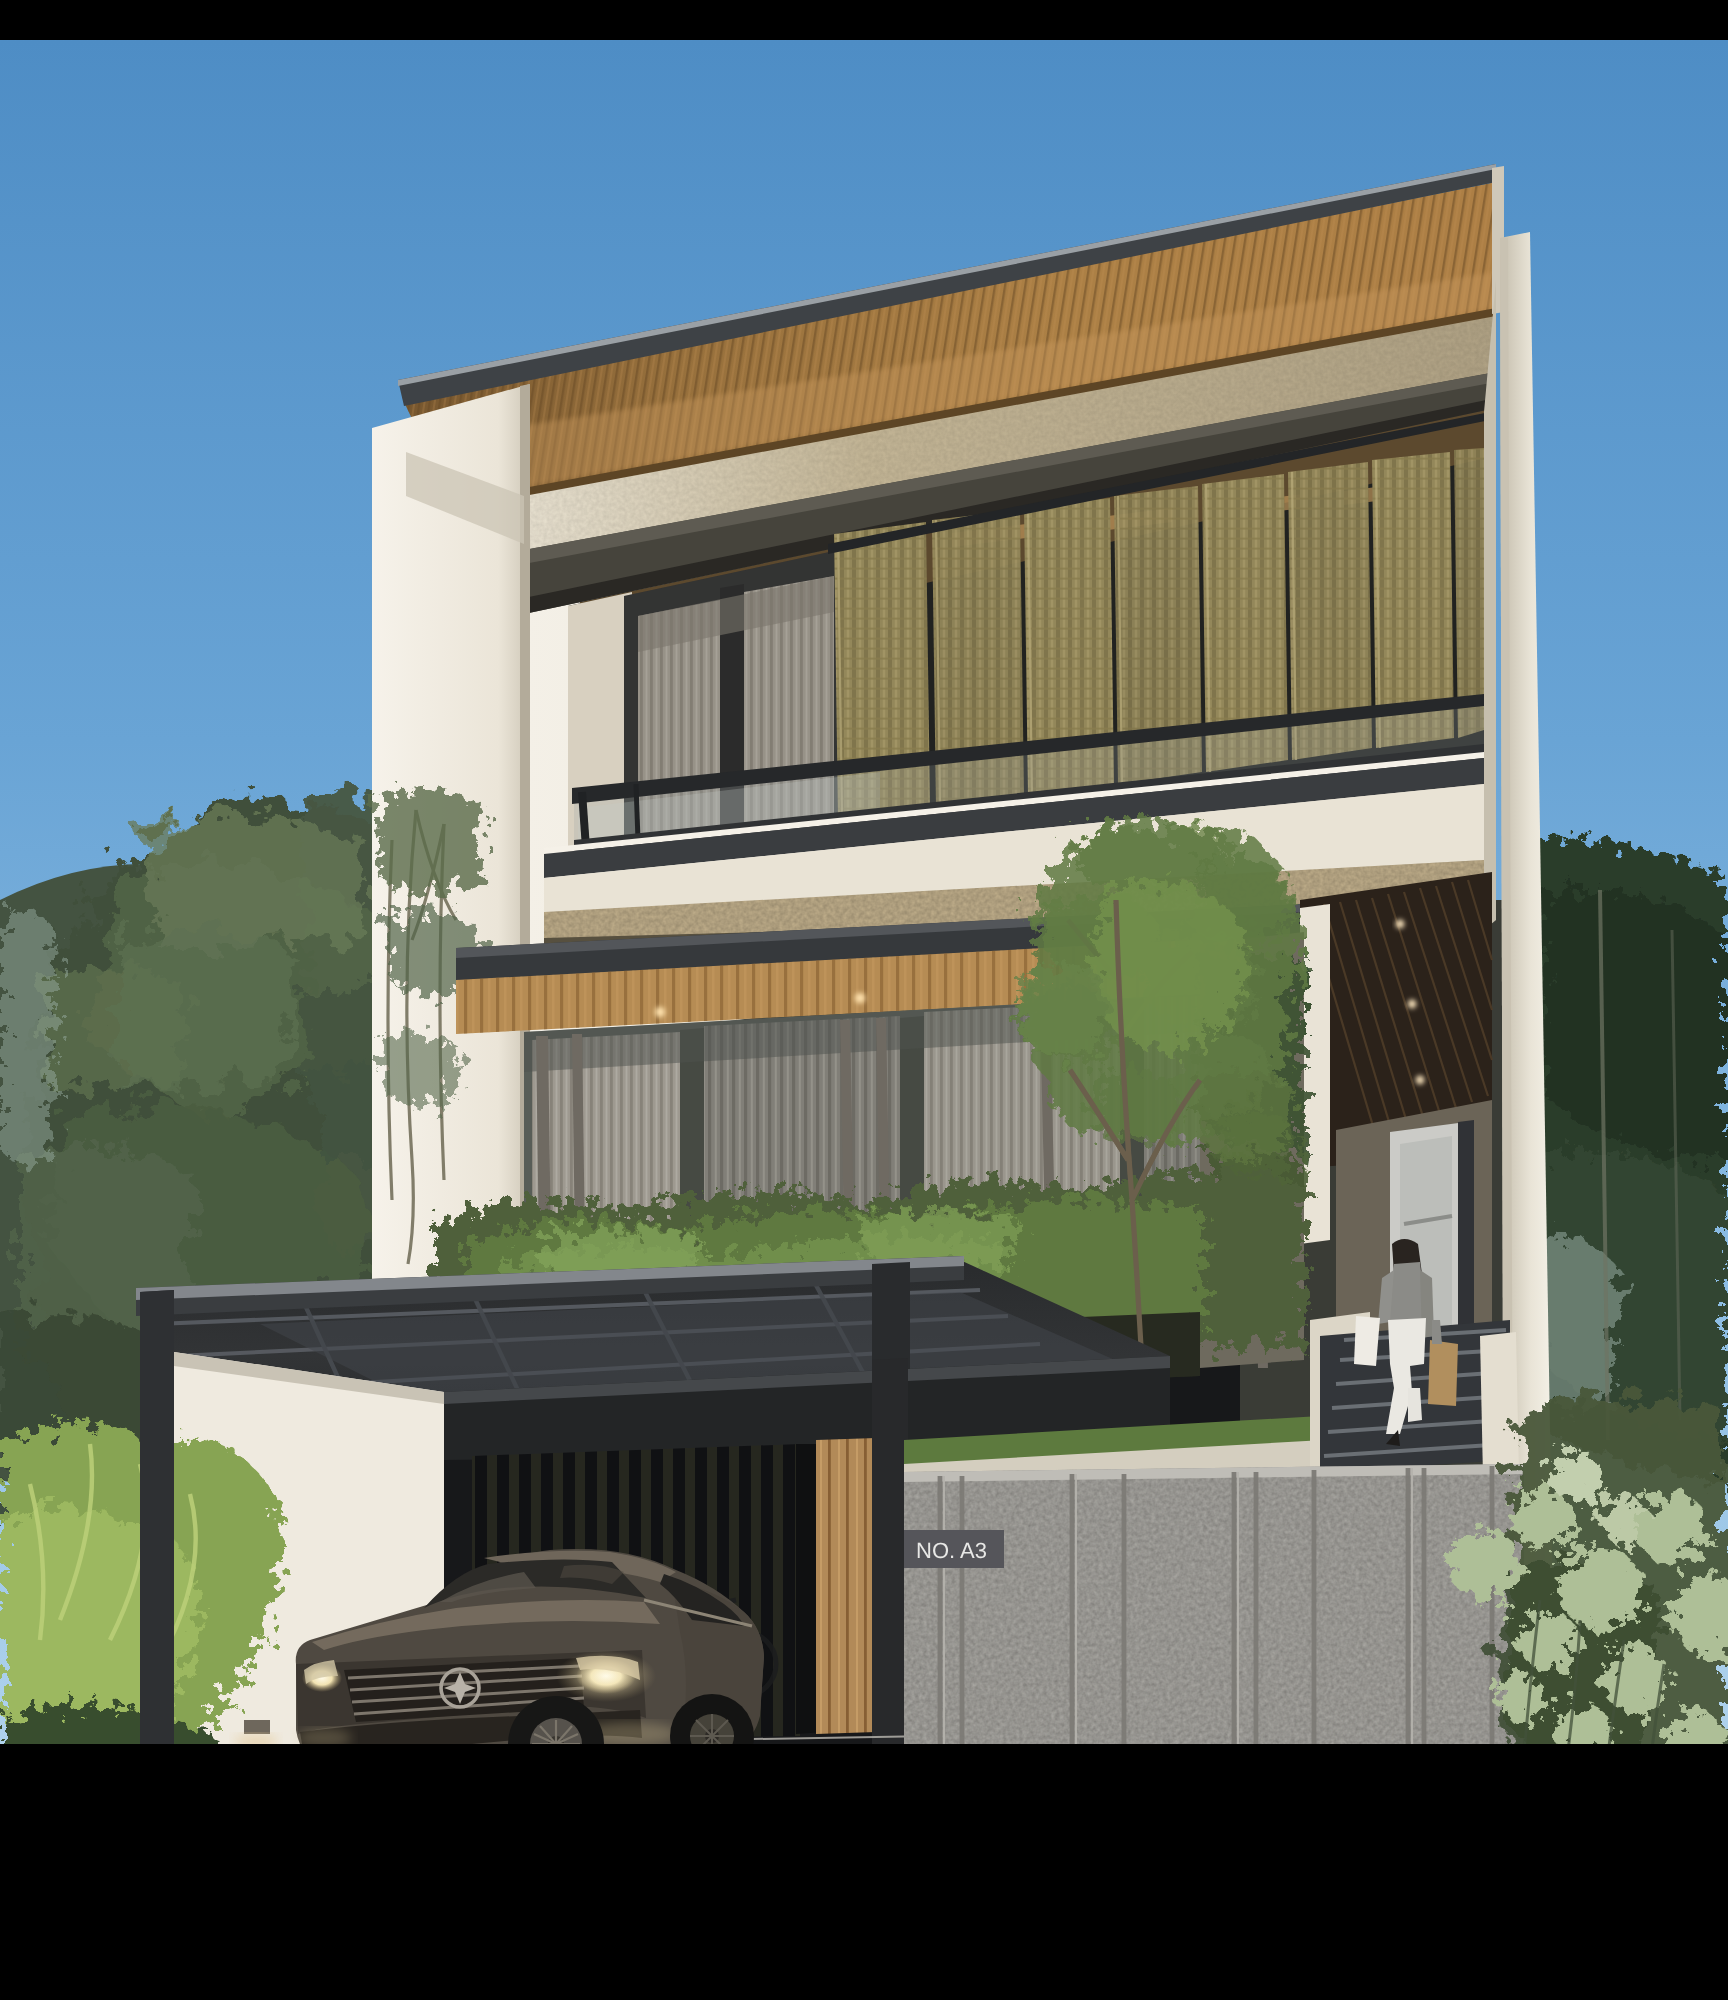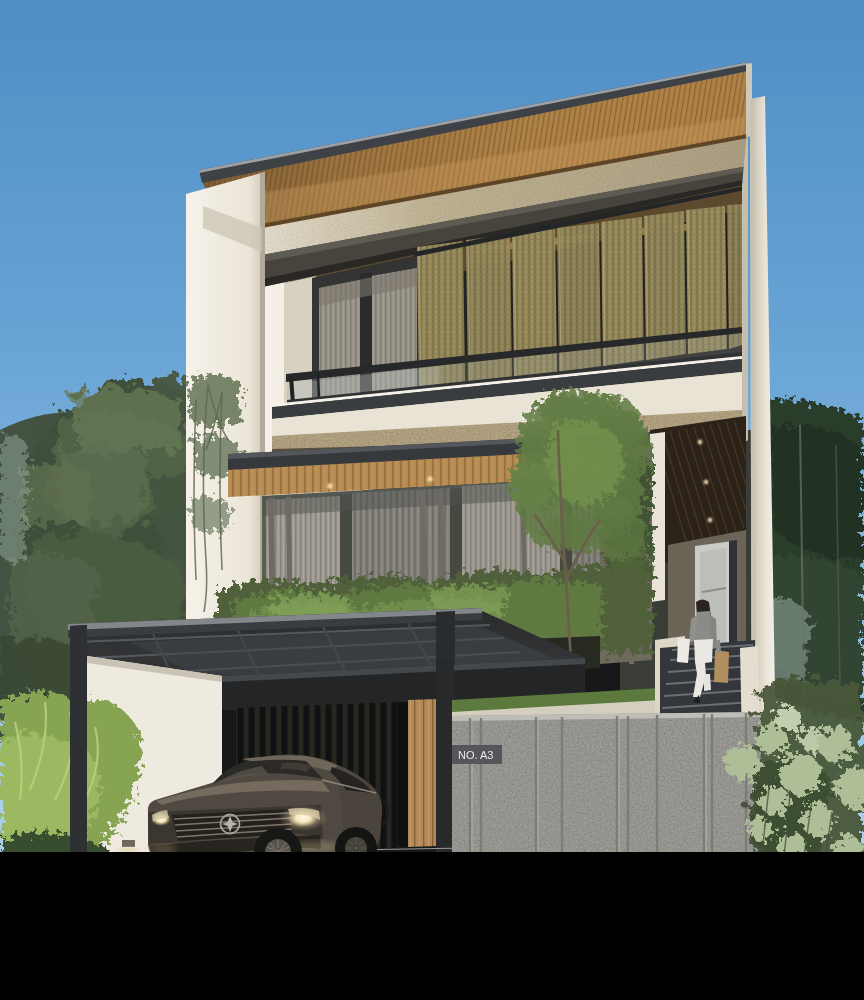--- a/index.html
+++ b/index.html
@@ -1,16 +1,16 @@
 <!DOCTYPE html>
 <html><head>
 <meta charset="utf-8">
 <style>
   html,body{margin:0;padding:0;background:#000;}
-  #scene{width:864px;height:852px;position:relative;overflow:hidden;font-family:"Liberation Sans",sans-serif;}
+  #scene{width:864px;height:852px;position:relative;overflow:hidden;font-family:"Liberation Sans",sans-serif;margin-top:20px;}
 </style>
 </head>
 <body>
 <div id="scene">
 <svg width="864" height="1000" viewBox="0 0 864 1000" xmlns="http://www.w3.org/2000/svg">
 <defs>
   <linearGradient id="sky" x1="0" y1="0" x2="0" y2="1">
     <stop offset="0" stop-color="#4e8dc5"></stop>
     <stop offset="0.35" stop-color="#69a4d5"></stop>
     <stop offset="0.62" stop-color="#8bbce3"></stop>

